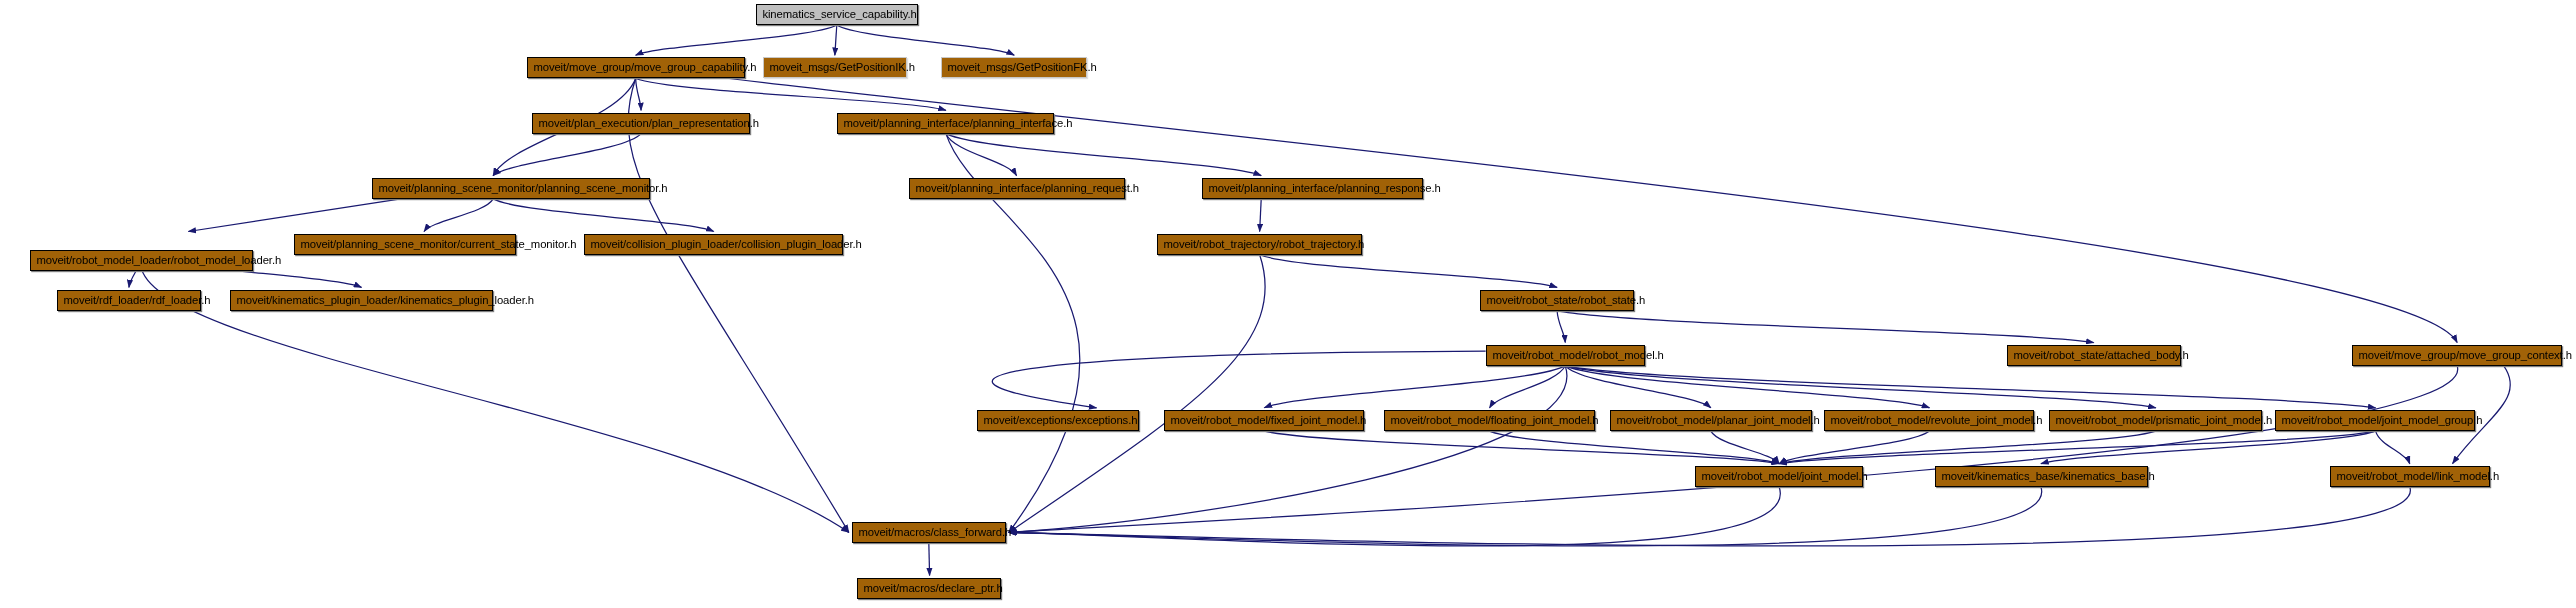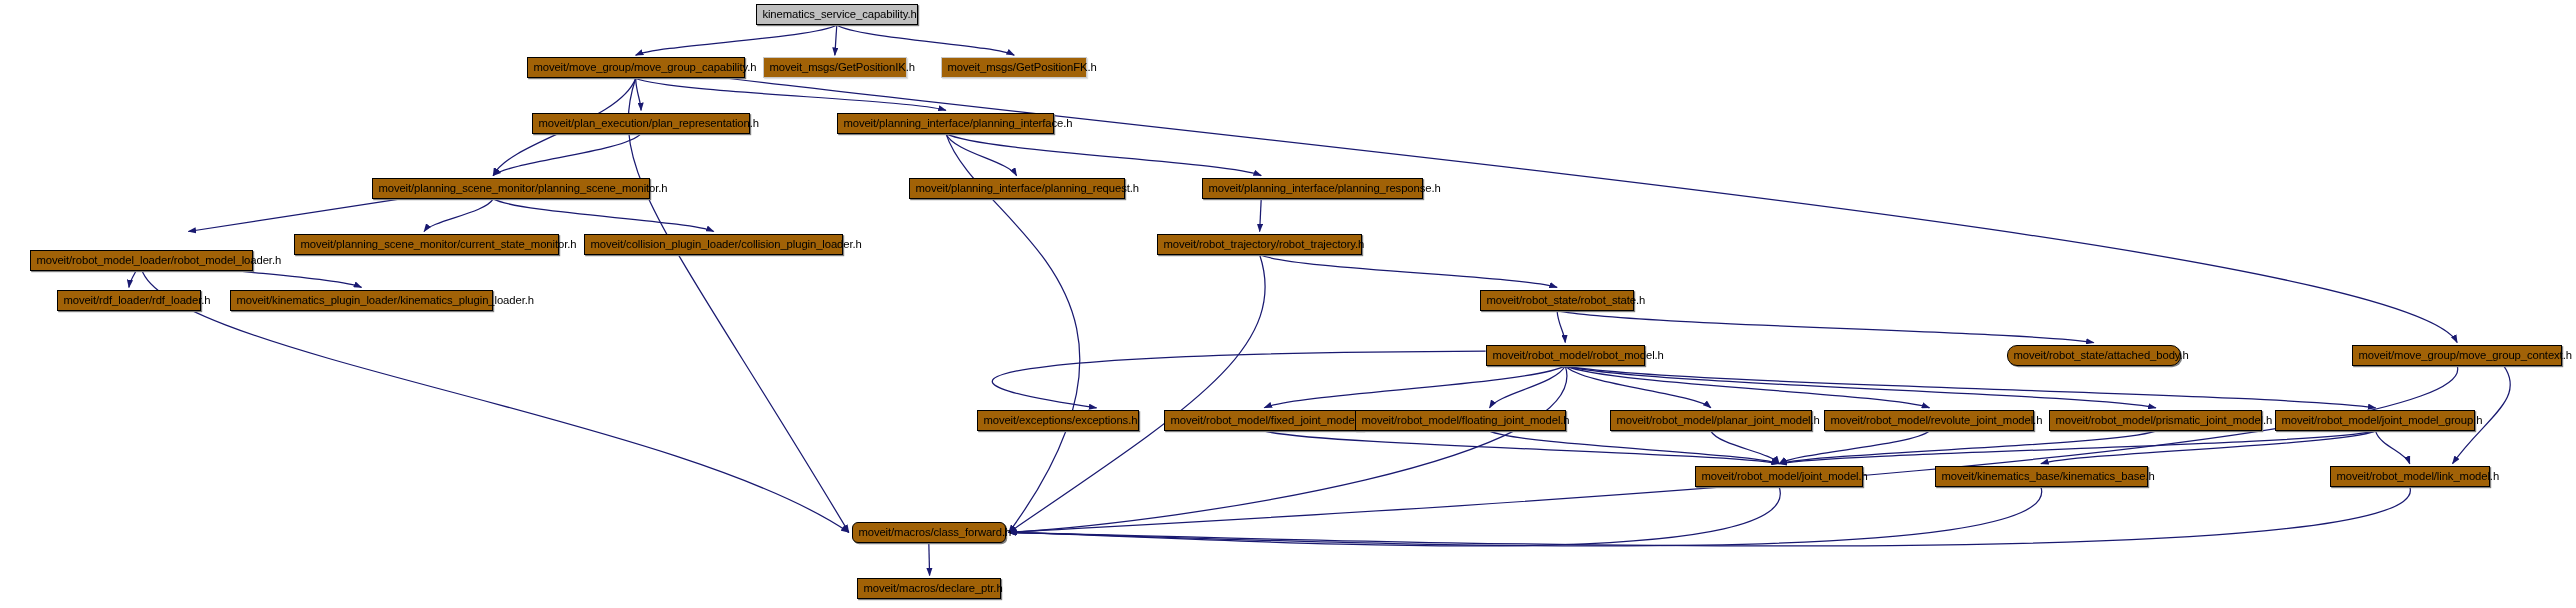--- a/index.html
+++ b/index.html
@@ -111,36 +111,36 @@
       <div class="node root" style="left: 756px; top: 3.9px; width: 162px;">kinematics_service_capability.h</div>
       <div class="node" style="left: 527px; top: 57px; width: 218px;">moveit/move_group/move_group_capability.h</div>
       <div class="node plain" style="left: 763px; top: 57px; width: 144px;">moveit_msgs/GetPositionIK.h</div>
       <div class="node plain" style="left: 941px; top: 57px; width: 146px;">moveit_msgs/GetPositionFK.h</div>
       <div class="node" style="left: 532px; top: 113px; width: 218px;">moveit/plan_execution/plan_representation.h</div>
       <div class="node" style="left: 837px; top: 113px; width: 217px;">moveit/planning_interface/planning_interface.h</div>
       <div class="node" style="left: 372px; top: 178px; width: 278px;">moveit/planning_scene_monitor/planning_scene_monitor.h</div>
       <div class="node" style="left: 909px; top: 178px; width: 216px;">moveit/planning_interface/planning_request.h</div>
       <div class="node" style="left: 1202px; top: 178px; width: 221px;">moveit/planning_interface/planning_response.h</div>
       <div class="node" style="left: 30px; top: 250px; width: 223px;">moveit/robot_model_loader/robot_model_loader.h</div>
-      <div class="node" style="left: 294px; top: 234px; width: 265px;">moveit/planning_scene_monitor/current_state_monitor.h</div>
+      <div class="node" style="left: 294px; top: 234px; width: 222px;">moveit/planning_scene_monitor/current_state_monitor.h</div>
       <div class="node" style="left: 584px; top: 234px; width: 259px;">moveit/collision_plugin_loader/collision_plugin_loader.h</div>
       <div class="node" style="left: 1157px; top: 234px; width: 205px;">moveit/robot_trajectory/robot_trajectory.h</div>
       <div class="node" style="left: 57px; top: 290px; width: 144px;">moveit/rdf_loader/rdf_loader.h</div>
       <div class="node" style="left: 230px; top: 290px; width: 263px;">moveit/kinematics_plugin_loader/kinematics_plugin_loader.h</div>
       <div class="node" style="left: 1480px; top: 290px; width: 154px;">moveit/robot_state/robot_state.h</div>
       <div class="node" style="left: 1486px; top: 345px; width: 159px;">moveit/robot_model/robot_model.h</div>
-      <div class="node" style="left: 2007px; top: 345px; width: 174px; border-radius: 10px;">moveit/robot_state/attached_body.h</div>
+      <div class="node" style="left: 2007px; top: 345px; width: 174px;">moveit/robot_state/attached_body.h</div>
       <div class="node" style="left: 2352px; top: 345px; width: 210px;">moveit/move_group/move_group_context.h</div>
       <div class="node" style="left: 977px; top: 410px; width: 162px;">moveit/exceptions/exceptions.h</div>
       <div class="node" style="left: 1164px; top: 410px; width: 200px;">moveit/robot_model/fixed_joint_model.h</div>
-      <div class="node" style="left: 1355px; top: 410px; width: 211px;">moveit/robot_model/floating_joint_model.h</div>
+      <div class="node" style="left: 1384px; top: 410px; width: 211px;">moveit/robot_model/floating_joint_model.h</div>
       <div class="node" style="left: 1610px; top: 410px; width: 202px;">moveit/robot_model/planar_joint_model.h</div>
       <div class="node" style="left: 1824px; top: 410px; width: 210px;">moveit/robot_model/revolute_joint_model.h</div>
       <div class="node" style="left: 2049px; top: 410px; width: 213px;">moveit/robot_model/prismatic_joint_model.h</div>
       <div class="node" style="left: 2275px; top: 410px; width: 200px;">moveit/robot_model/joint_model_group.h</div>
       <div class="node" style="left: 1695px; top: 466px; width: 168px;">moveit/robot_model/joint_model.h</div>
       <div class="node" style="left: 1935px; top: 466px; width: 213px;">moveit/kinematics_base/kinematics_base.h</div>
       <div class="node" style="left: 2330px; top: 466px; width: 160px;">moveit/robot_model/link_model.h</div>
-      <div class="node" style="left: 852px; top: 522px; width: 154px; border-radius: 6px;">moveit/macros/class_forward.h</div>
+      <div class="node" style="left: 852px; top: 522px; width: 154px;">moveit/macros/class_forward.h</div>
       <div class="node" style="left: 857px; top: 578px; width: 144px;">moveit/macros/declare_ptr.h</div>
     </div>
 </div>
 
 
 </body></html>

